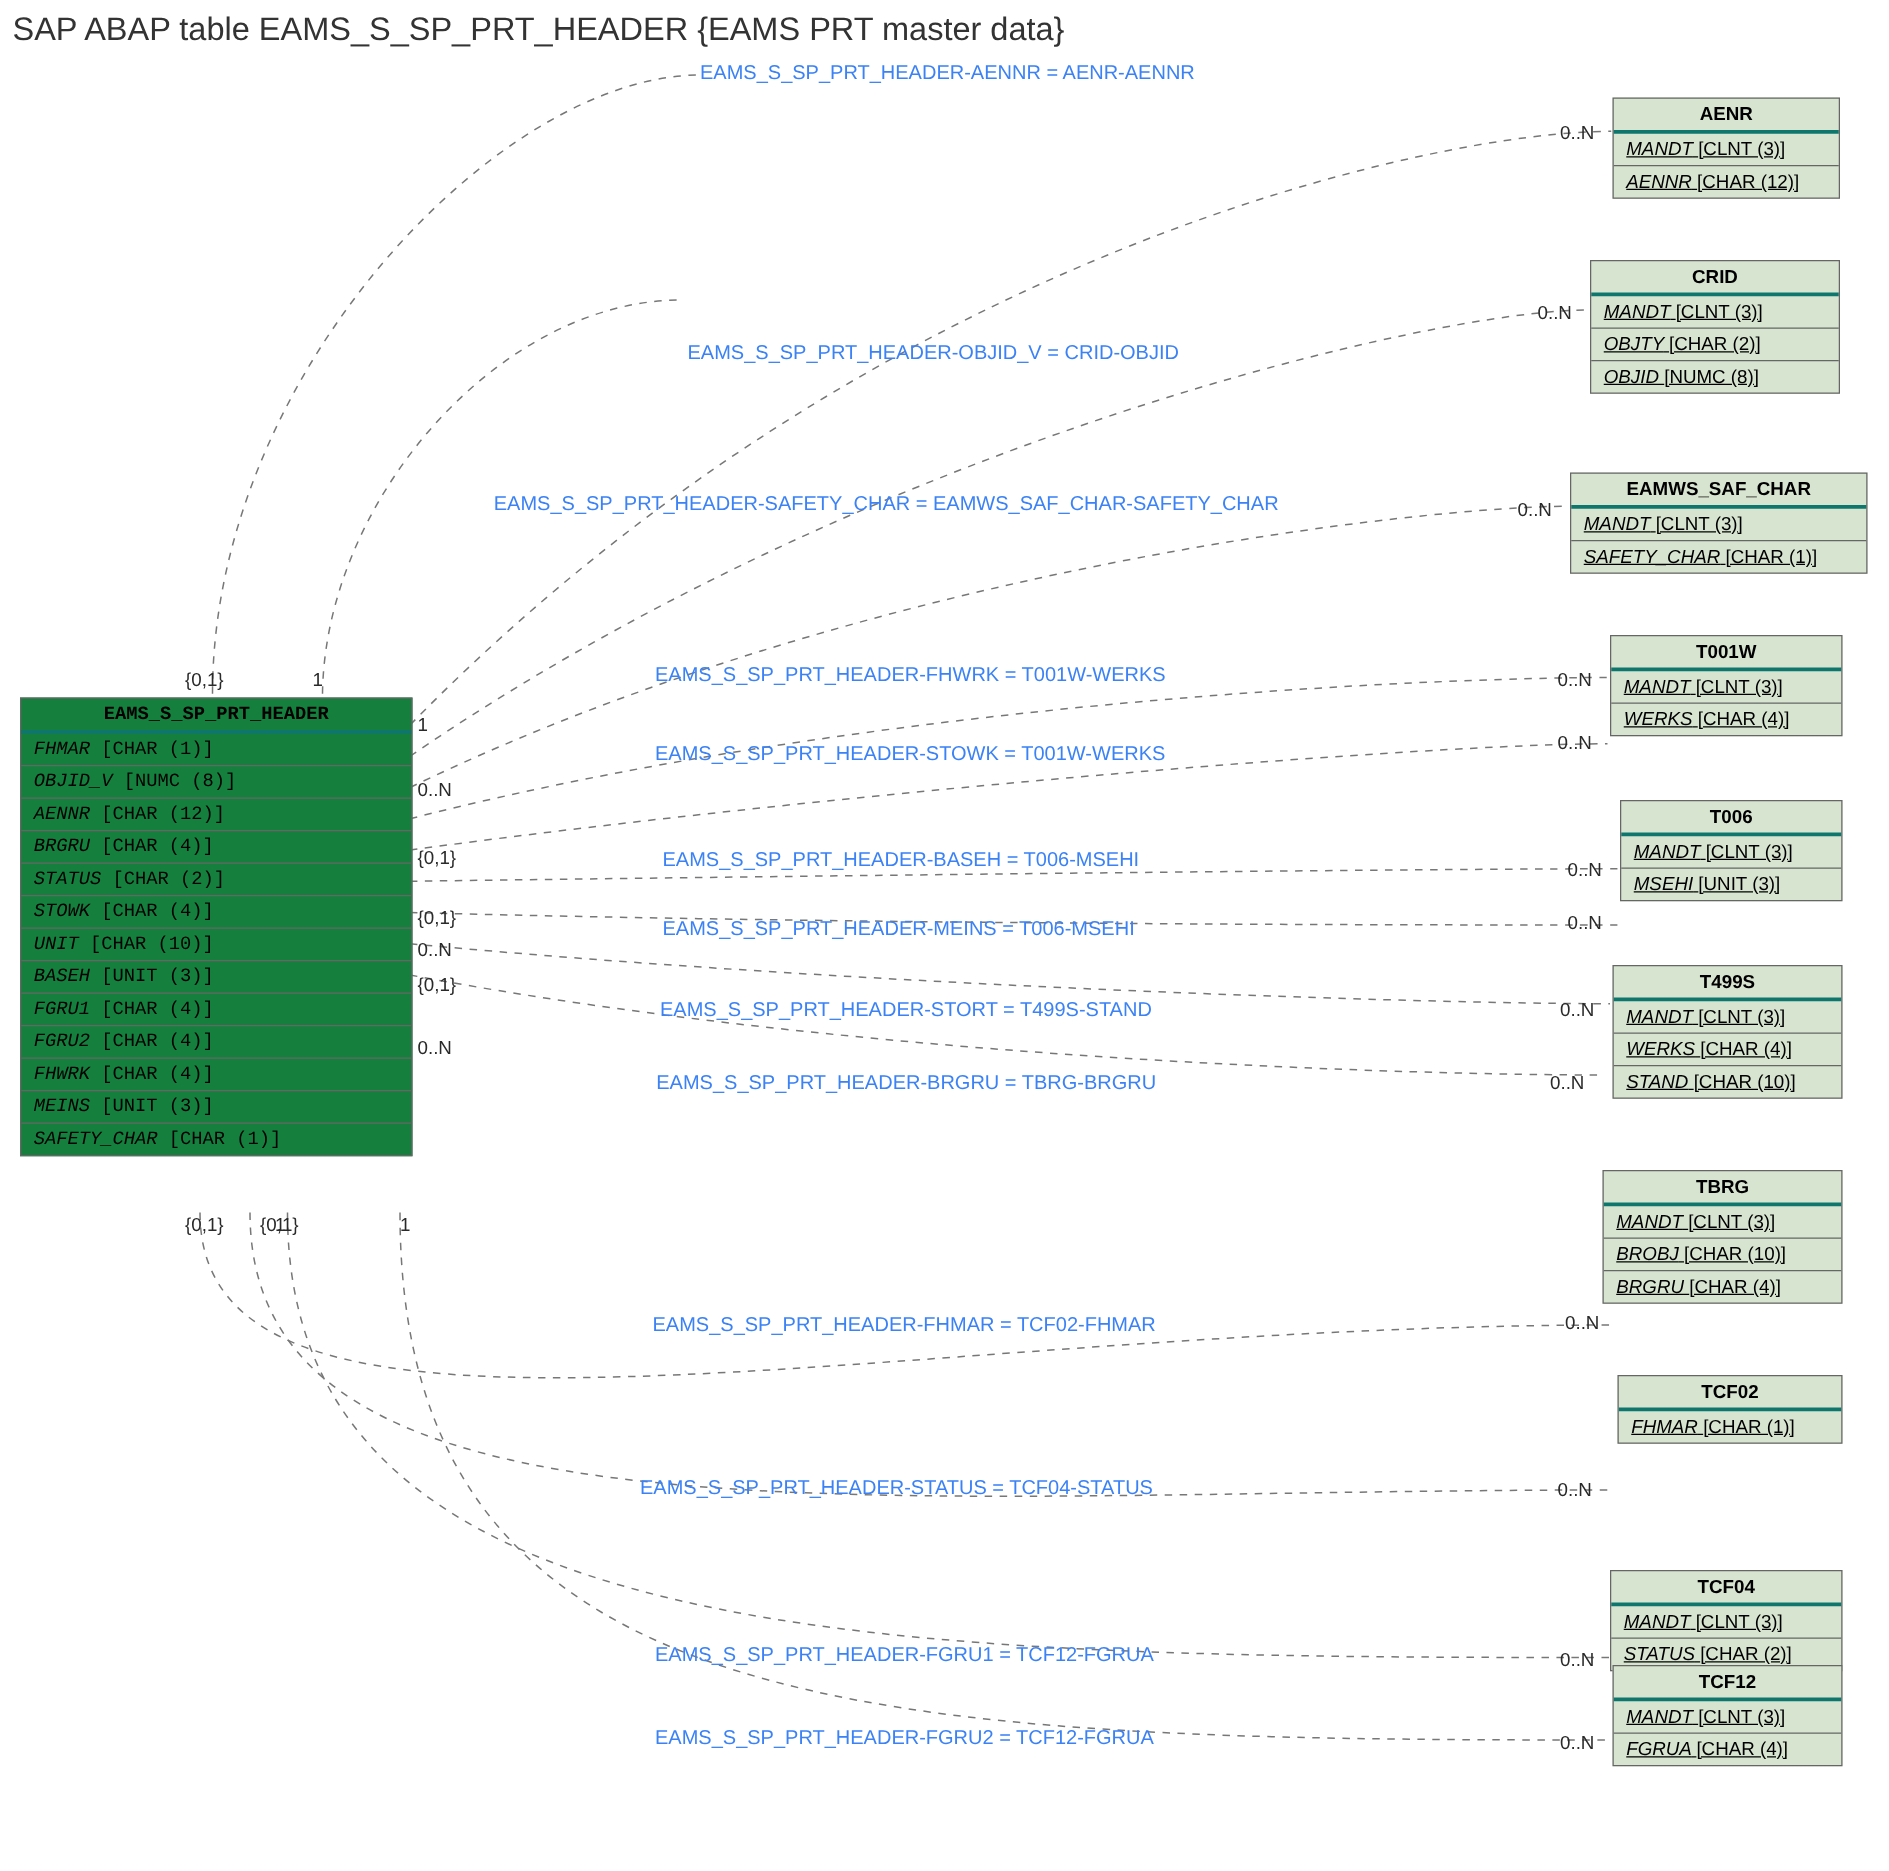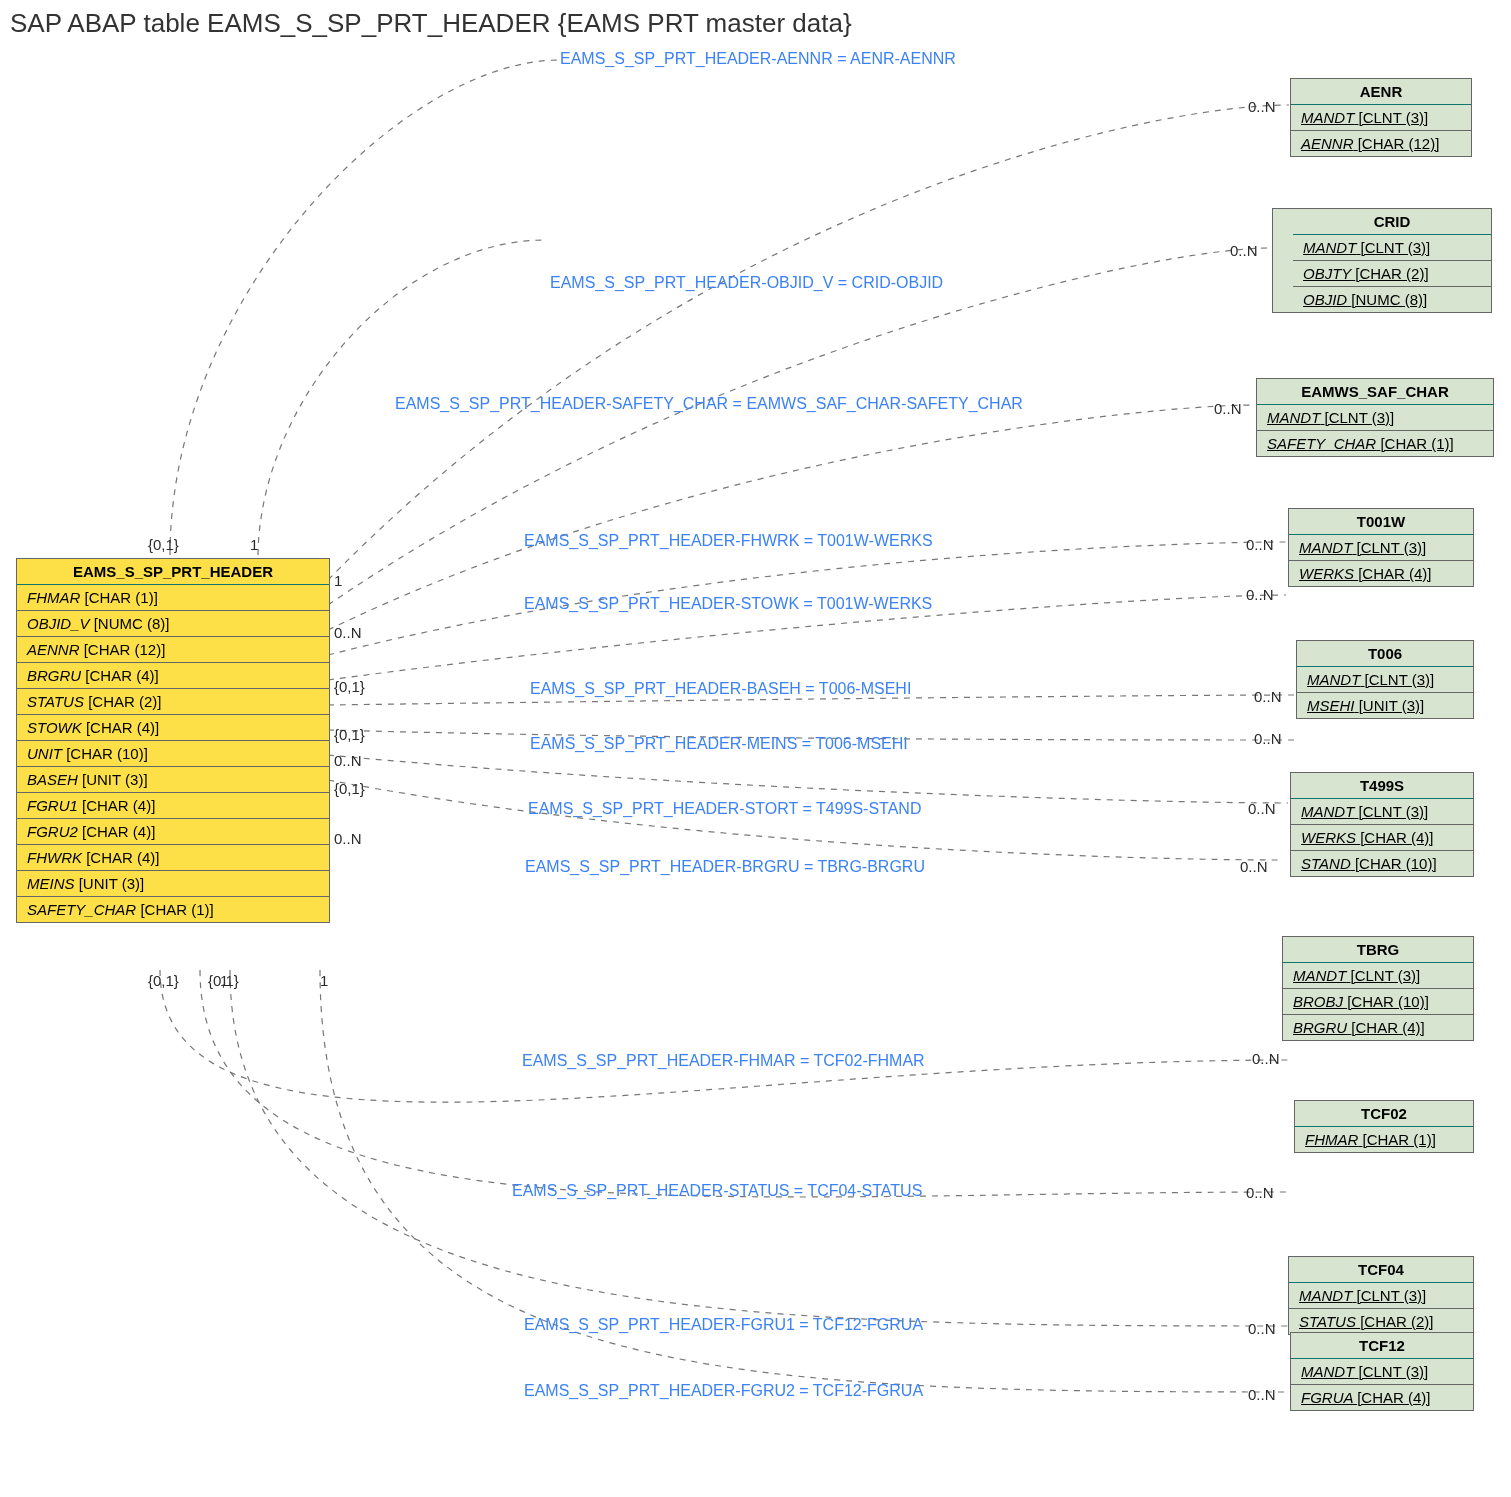--- a/index.html
+++ b/index.html
@@ -18,27 +18,28 @@
     left: 10px;
     font-size: 26px;
     color: #333;
   }
   .table-box {
     position: absolute;
     border: 1px solid #666;
     background: #d7e4d0;
   }
   .table-box.main {
-    background: #fde047;
+    background: #15803d;
+    font-family: Liberation Mono, monospace;
   }
   .table-box .th {
     font-weight: bold;
     text-align: center;
     padding: 4px 10px;
-    border-bottom: 1px solid #0f766e;
+    border-bottom: 3px solid #0f766e;
   }
   .table-box .row {
     padding: 4px 10px;
     border-bottom: 1px solid #666;
     font-style: italic;
   }
   .table-box .row:last-child { border-bottom: none; }
   .table-box .row .type {
     font-style: normal;
     text-align: center;
@@ -141,21 +142,21 @@
 <div class="rel-label" style="left:524px; top:1316px;">EAMS_S_SP_PRT_HEADER-FGRU1 = TCF12-FGRUA</div>
 <div class="rel-label" style="left:524px; top:1382px;">EAMS_S_SP_PRT_HEADER-FGRU2 = TCF12-FGRUA</div>
 
 <div class="table-box" style="left:1290px; top:78px; width:180px;">
   <div class="th">AENR</div>
   <div class="row underline"><span>MANDT</span> <span class="type">[CLNT (3)]</span></div>
   <div class="row underline"><span>AENNR</span> <span class="type">[CHAR (12)]</span></div>
 </div>
 <div class="card-label" style="left:1248px; top:98px;">0..N</div>
 
-<div class="table-box" style="left:1272px; top:208px; width:198px;padding-left:20px;">
+<div class="table-box" style="left:1272px; top:208px; width:198px;">
   <div class="th">CRID</div>
   <div class="row underline"><span>MANDT</span> <span class="type">[CLNT (3)]</span></div>
   <div class="row underline"><span>OBJTY</span> <span class="type">[CHAR (2)]</span></div>
   <div class="row underline"><span>OBJID</span> <span class="type">[NUMC (8)]</span></div>
 </div>
 <div class="card-label" style="left:1230px; top:242px;">0..N</div>
 
 <div class="table-box" style="left:1256px; top:378px; width:236px;">
   <div class="th">EAMWS_SAF_CHAR</div>
   <div class="row underline"><span>MANDT</span> <span class="type">[CLNT (3)]</span></div>

